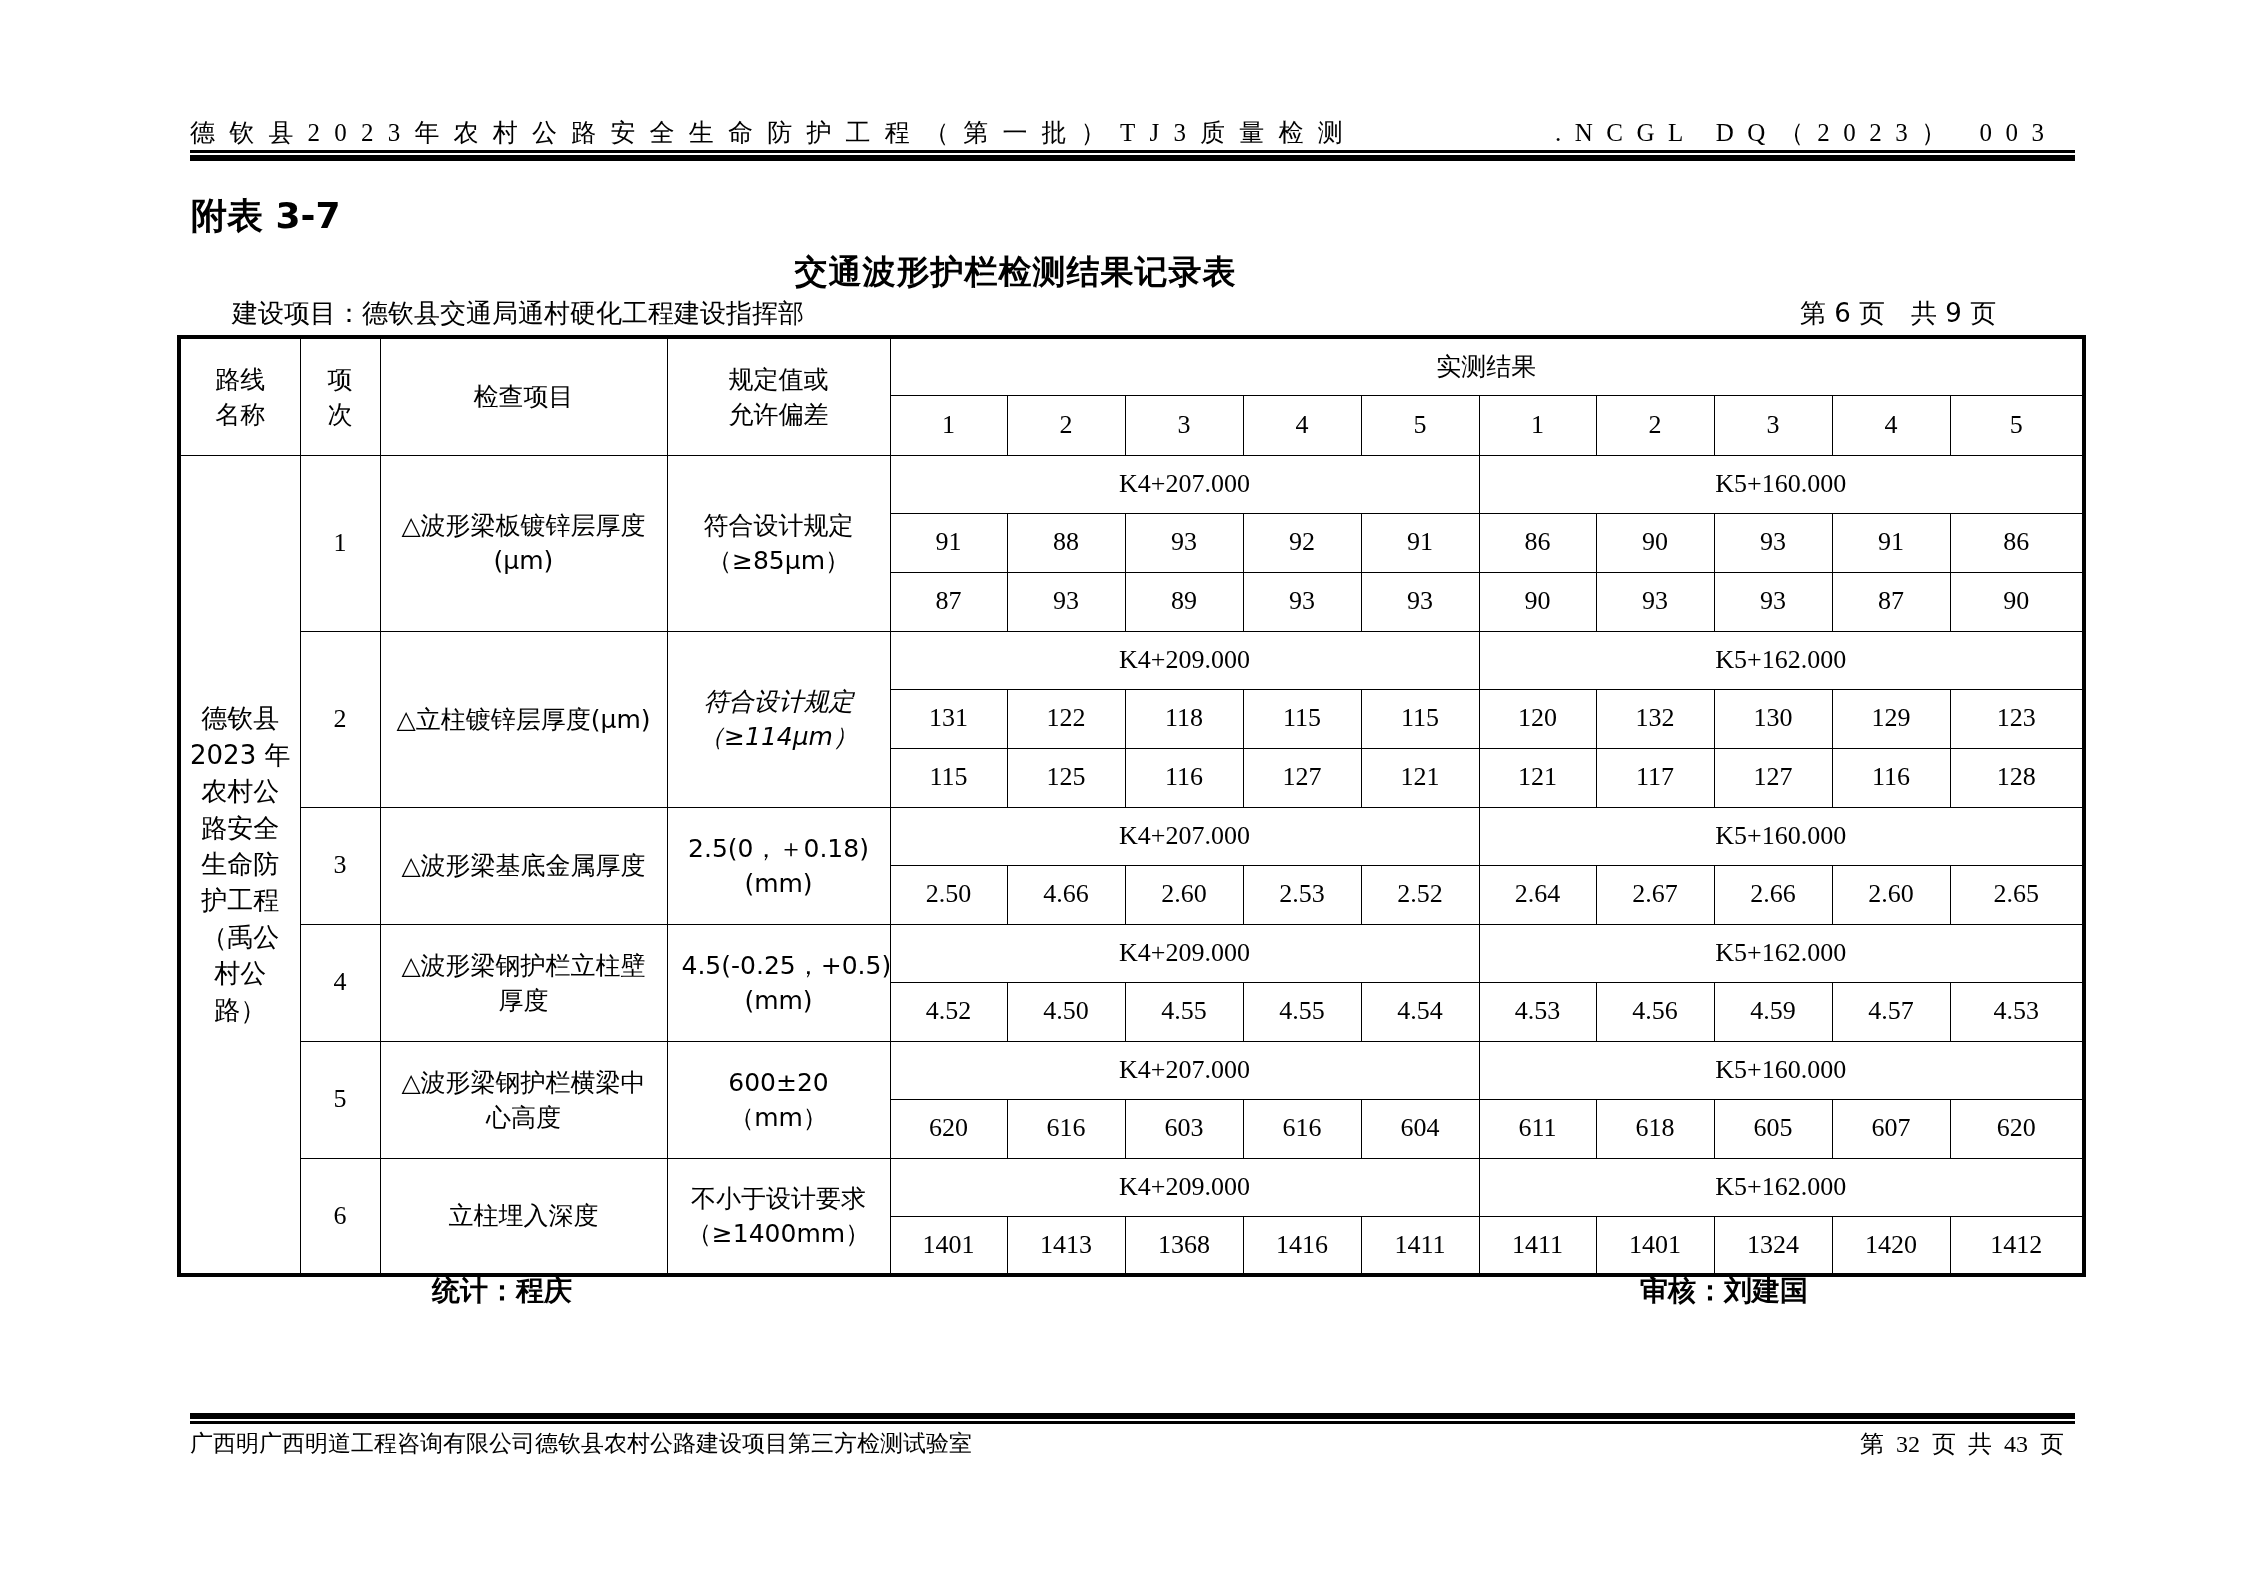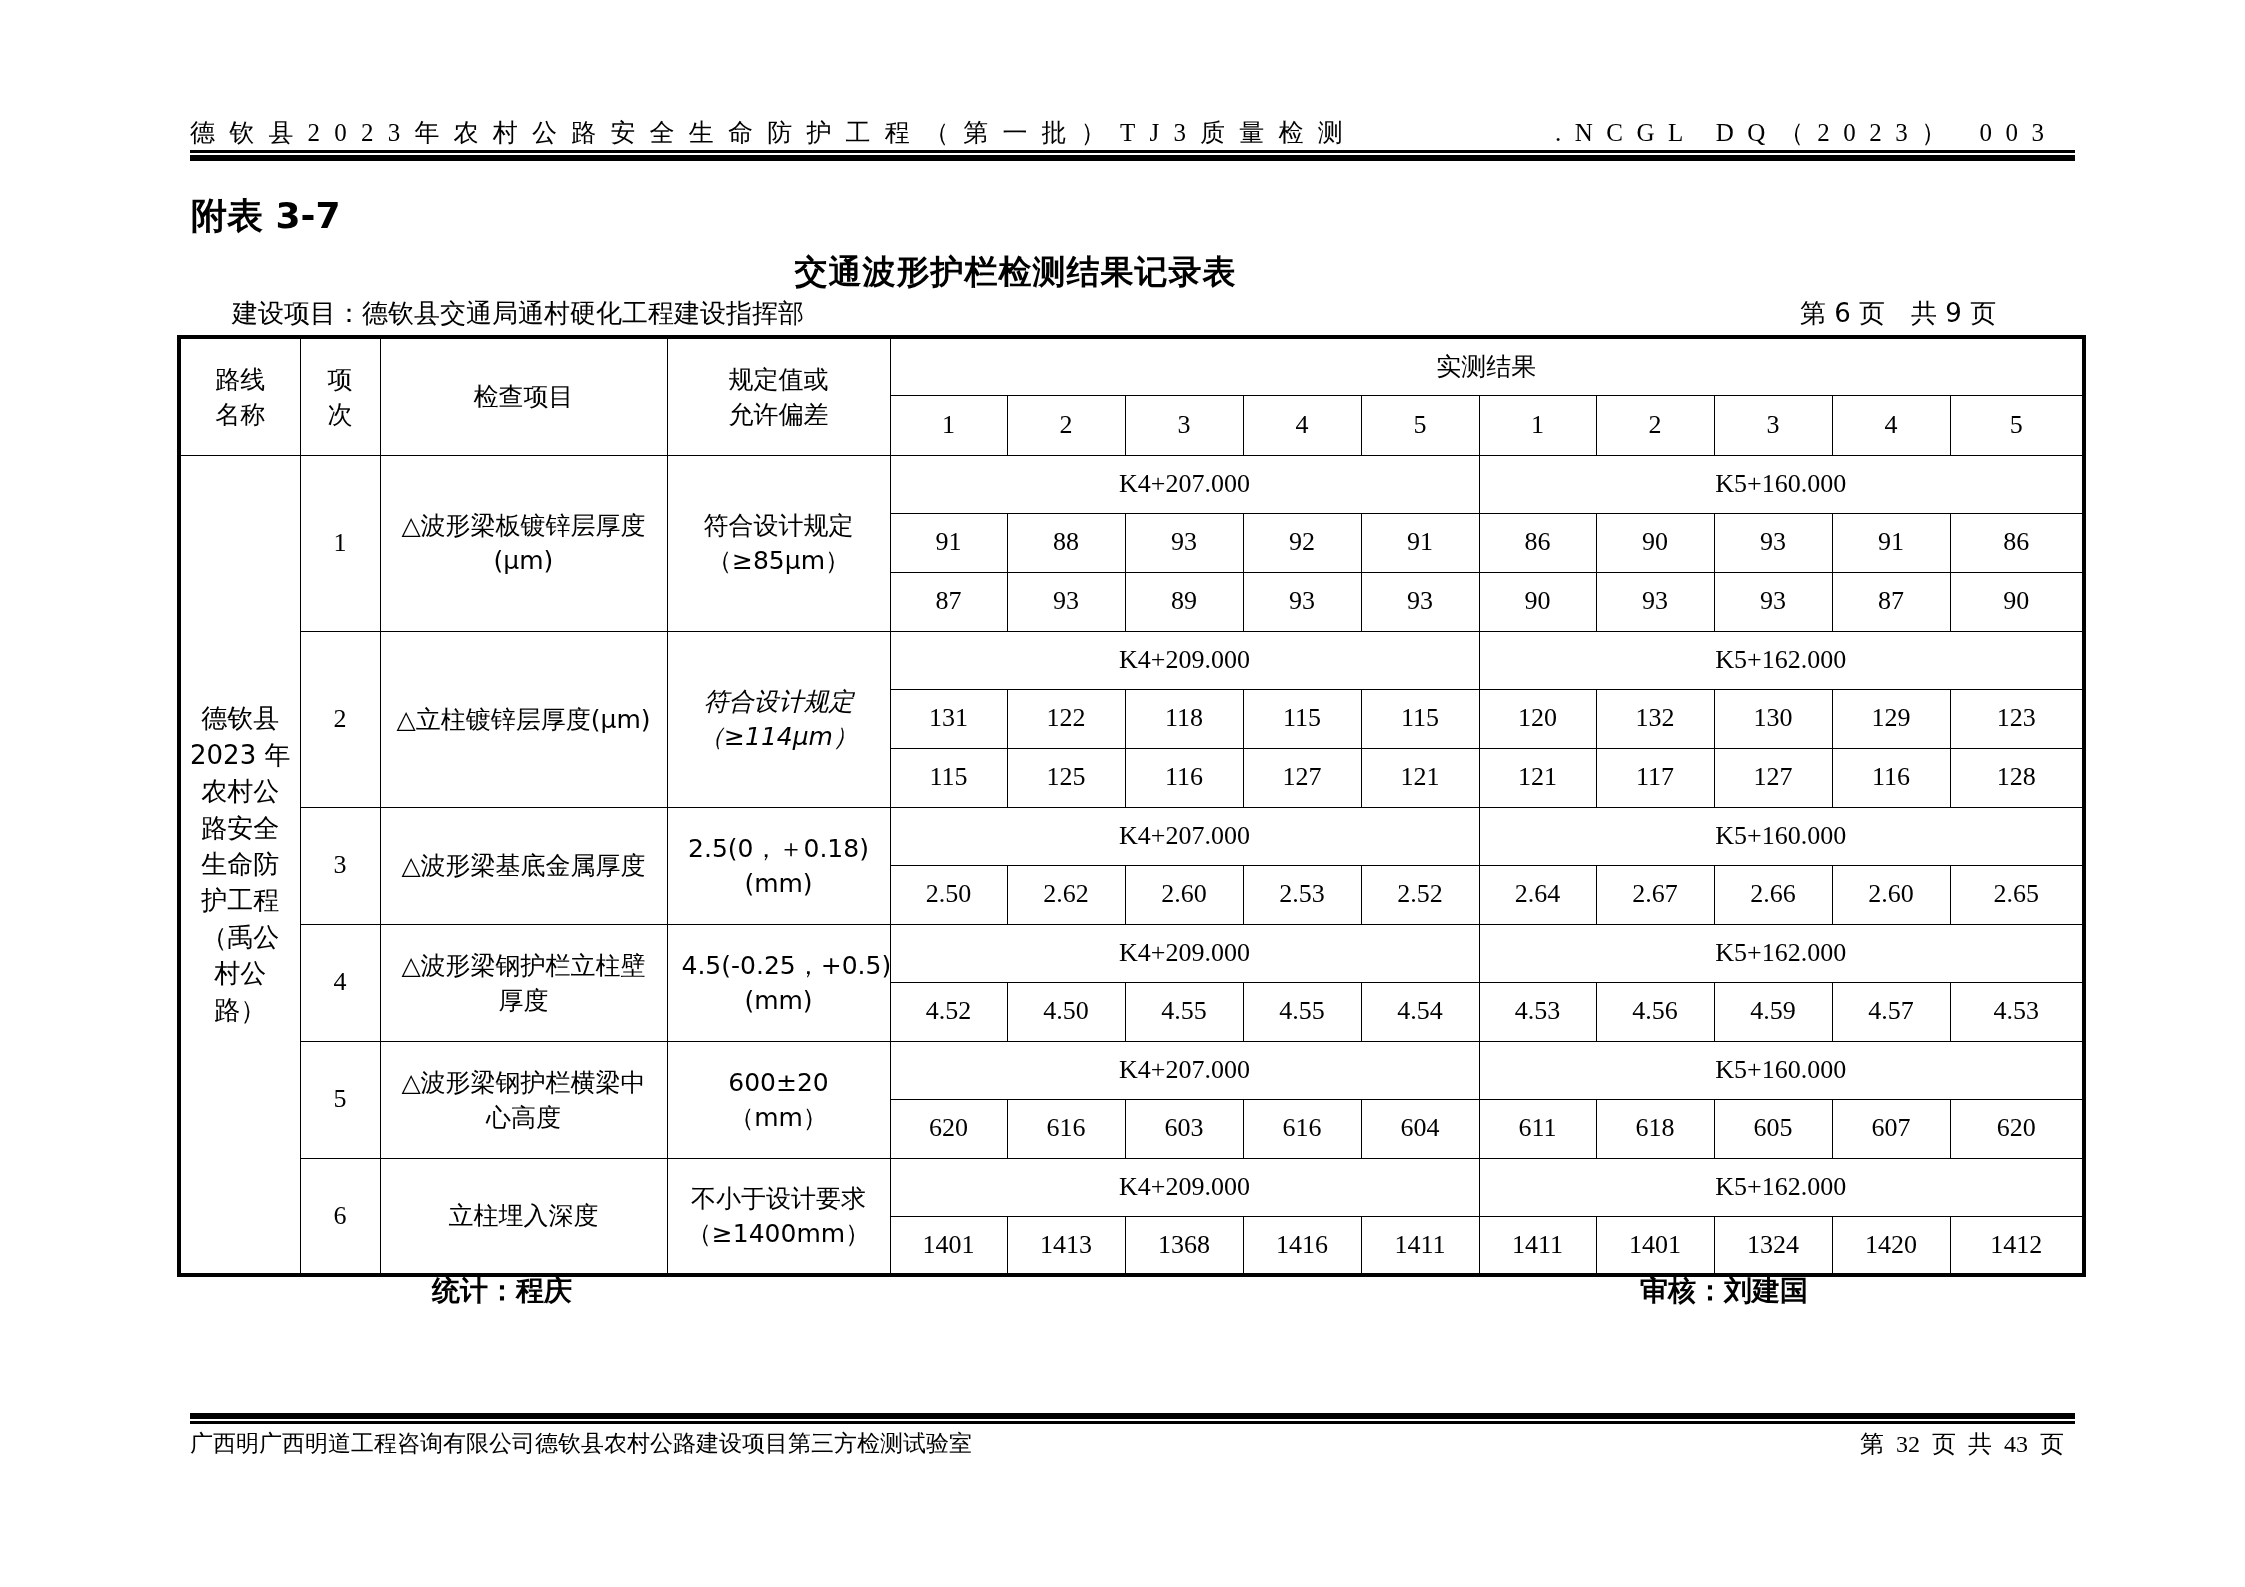--- a/index.html
+++ b/index.html
@@ -174,21 +174,21 @@
       </tr>
       <tr style="height: 58px;">
         <td rowspan="2">3</td>
         <td rowspan="2" class="cjk" style="padding: 0px 14px;">△波形梁基底金属厚度</td>
         <td rowspan="2" class="cjk" style="padding: 0px 14px;">2.5(0，＋0.18)(mm)</td>
         <td colspan="5">K4+207.000</td>
         <td colspan="5">K5+160.000</td>
       </tr>
       <tr style="height: 59px;">
         <td>2.50</td>
-        <td>2.62</td>
+        <td>4.66</td>
         <td>2.60</td>
         <td>2.53</td>
         <td>2.52</td>
         <td>2.64</td>
         <td>2.67</td>
         <td>2.66</td>
         <td>2.60</td>
         <td>2.65</td>
       </tr>
       <tr style="height: 58px;">

